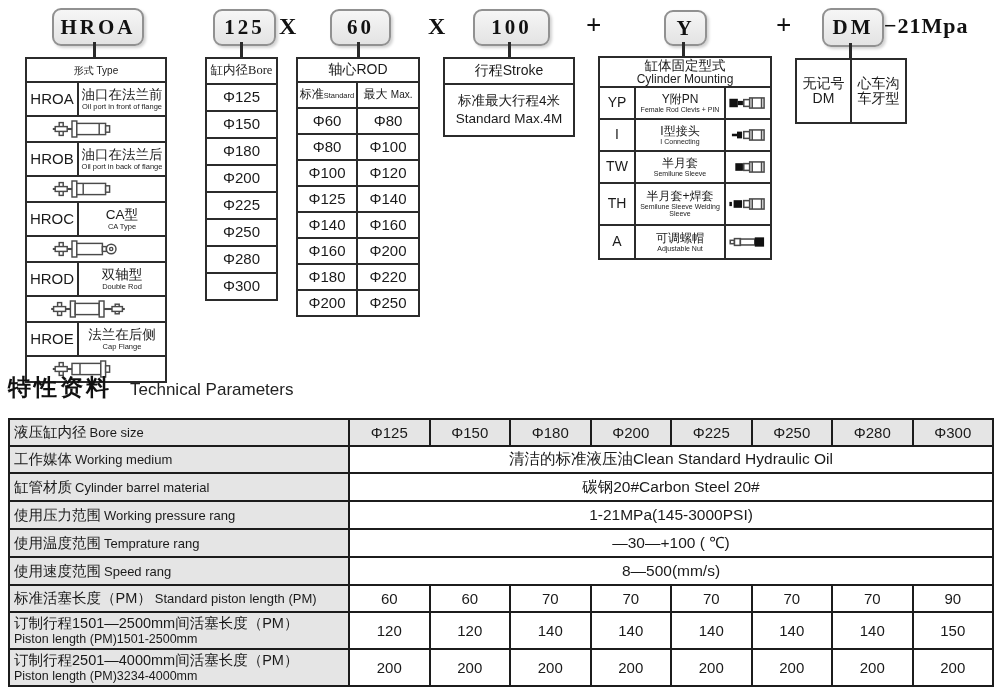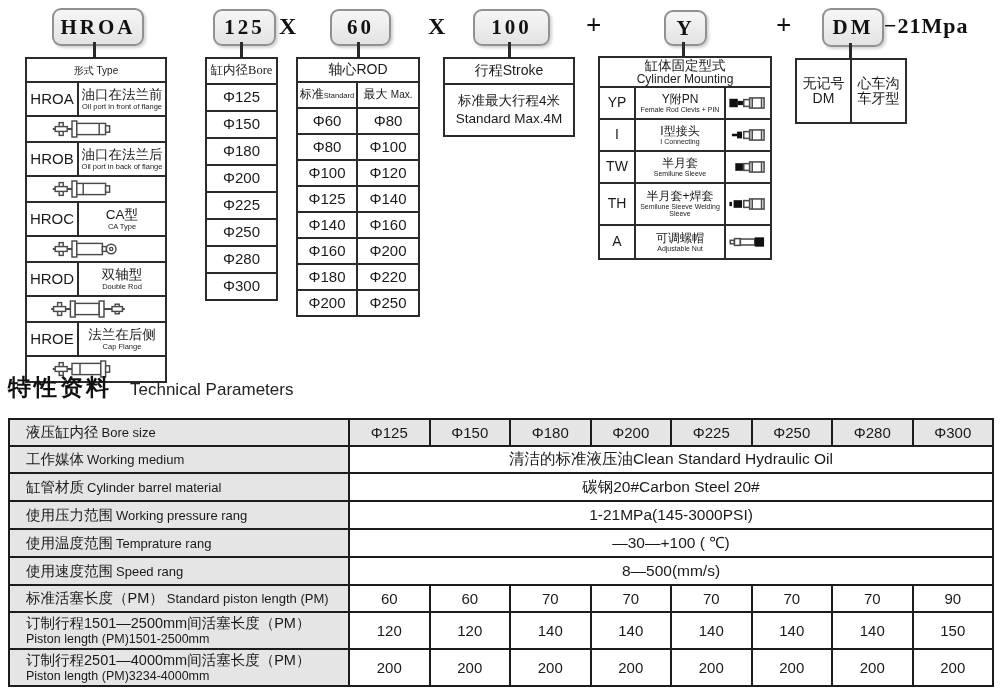--- a/index.html
+++ b/index.html
@@ -40,21 +40,21 @@
   .mount-table .r38 td{height:40px;}
   .mount-table .r32 td{height:32px;}
   .dm-table td{text-align:left;vertical-align:top;padding:5px 6px;font-size:14px;line-height:1.55;height:62px;}
   
   #section-heading{position:absolute;left:8px;top:372px;display:flex;align-items:baseline;}
   #section-heading .zh{font-family:Liberation Sans, sans-serif;font-weight:bold;font-size:23px;letter-spacing:3px;color:#111;}
   #section-heading .en{font-size:17px;margin-left:18px;color:#222;}
   
   #params{position:absolute;left:8px;top:418px;width:984px;border-collapse:collapse;table-layout:fixed;}
   #params td{border:2px solid #1c1c1c;font-size:15px;padding:0;line-height:1.05;vertical-align:middle;}
-  #params .lbl{background:#e5e5e5;text-align:left;padding-left:16px;}
+  #params .lbl{background:#e5e5e5;text-align:left;padding-left:4px;}
   #params .lbl .zh{font-size:14.5px;}
   #params .lbl .en{font-size:13px;margin-left:3px;}
   #params .lbl .en-block{display:block;font-size:12.5px;margin:1px 0 0 0;}
   #params .val{text-align:center;}
   #params .merged{text-align:center;font-size:15.5px;}
   #params .gray{background:#e5e5e5;}
   #params tr.h27{height:27px;}  #params tr.h28{height:28px;}  #params tr.h37{height:37px;}
   
   .ticon svg{display:block;margin:0 auto;}
   .ticon path,.ticon rect,.ticon line,.ticon circle{stroke:#4a4a4a;stroke-width:1.8;fill:#fff;}

